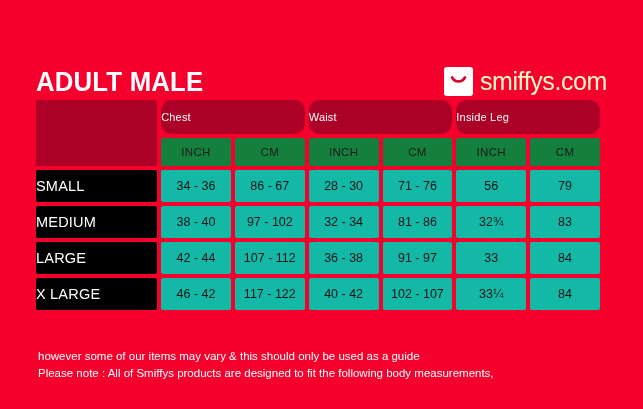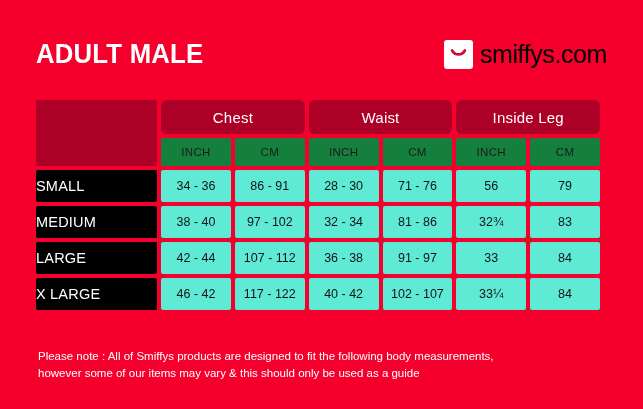--- a/index.html
+++ b/index.html
@@ -22,21 +22,21 @@
   }
 
   
   .header {
     position: absolute;
     left: 0;
     top: 0;
     width: 643px;
     height: 96px;
     display: flex;
-    align-items: center;
+    align-items: flex-end;
     justify-content: space-between;
     padding: 12px 36px 0 36px;
     box-sizing: border-box;
   }
   .page-title {
     color: #ffffff;
     font-size: 28px;
     font-weight: bold;
     letter-spacing: 0.2px;
     font-family: "Liberation Sans", sans-serif;
@@ -55,21 +55,21 @@
     height: 29px;
     background: #ffffff;
     border-radius: 3px;
     display: flex;
     align-items: center;
     justify-content: center;
     flex: 0 0 auto;
   }
   .brand-mark svg { display: block; }
   .brand-name {
-    color: #000000;
+    color: #fef9c3;
     font-size: 25px;
     font-weight: normal;
     letter-spacing: -0.4px;
     white-space: nowrap;
     line-height: 1;
     font-family: "Liberation Sans", sans-serif;
   }
 
   
   .table-wrap {
@@ -93,25 +93,25 @@
   col.labelcol { width: 118px; }
   col.datacol  { width: 68px; }
 
   .corner-cell {
     background: #ad0026;
     border-radius: 2px;
   }
   .group-head {
     background: #ad0026;
     color: #ffffff;
-    font-size: 15px;
+    font-size: 11px;
     font-weight: bold;
-    text-align: center;
+    text-align: left;
     height: 34px;
-    border-radius: 6px;
+    border-radius: 11px;
     letter-spacing: 0.2px;
   }
   .unit-head {
     background: #15803d;
     color: #1a1a1a;
     font-size: 11.5px;
     font-weight: normal;
     text-align: center;
     height: 28px;
     border-radius: 2px;
@@ -122,21 +122,21 @@
     color: #ffffff;
     font-size: 14.5px;
     font-weight: bold;
     text-align: left;
     padding-left: 10px;
     height: 24px;
     border-radius: 2px;
     letter-spacing: 0.2px;
   }
   .data-cell {
-    background: #5eead4;
+    background: #14b8a6;
     color: #141414;
     font-size: 12.5px;
     text-align: center;
     height: 32px;
     border-radius: 2px;
   }
 
   
   .footnote {
     position: absolute;
@@ -191,21 +191,21 @@
           <td class="unit-head">CM</td>
           <td class="unit-head">INCH</td>
           <td class="unit-head">CM</td>
           <td class="unit-head">INCH</td>
           <td class="unit-head">CM</td>
         </tr>
 
         <tr>
           <td class="size-label">SMALL</td>
           <td class="data-cell">34 - 36</td>
-          <td class="data-cell">86 - 91</td>
+          <td class="data-cell">86 - 67</td>
           <td class="data-cell">28 - 30</td>
           <td class="data-cell">71 - 76</td>
           <td class="data-cell">56</td>
           <td class="data-cell">79</td>
         </tr>
 
         <tr>
           <td class="size-label">MEDIUM</td>
           <td class="data-cell">38 - 40</td>
           <td class="data-cell">97 - 102</td>
@@ -232,17 +232,17 @@
           <td class="data-cell">40 - 42</td>
           <td class="data-cell">102 - 107</td>
           <td class="data-cell">33¼</td>
           <td class="data-cell">84</td>
         </tr>
       </tbody>
     </table>
   </div>
 
   <div class="footnote">
+    <div>however some of our items may vary &amp; this should only be used as a guide</div>
     <div>Please note : All of Smiffys products are designed to fit the following body measurements,</div>
-    <div>however some of our items may vary &amp; this should only be used as a guide</div>
   </div>
 
 </div>
 
 </body></html>

